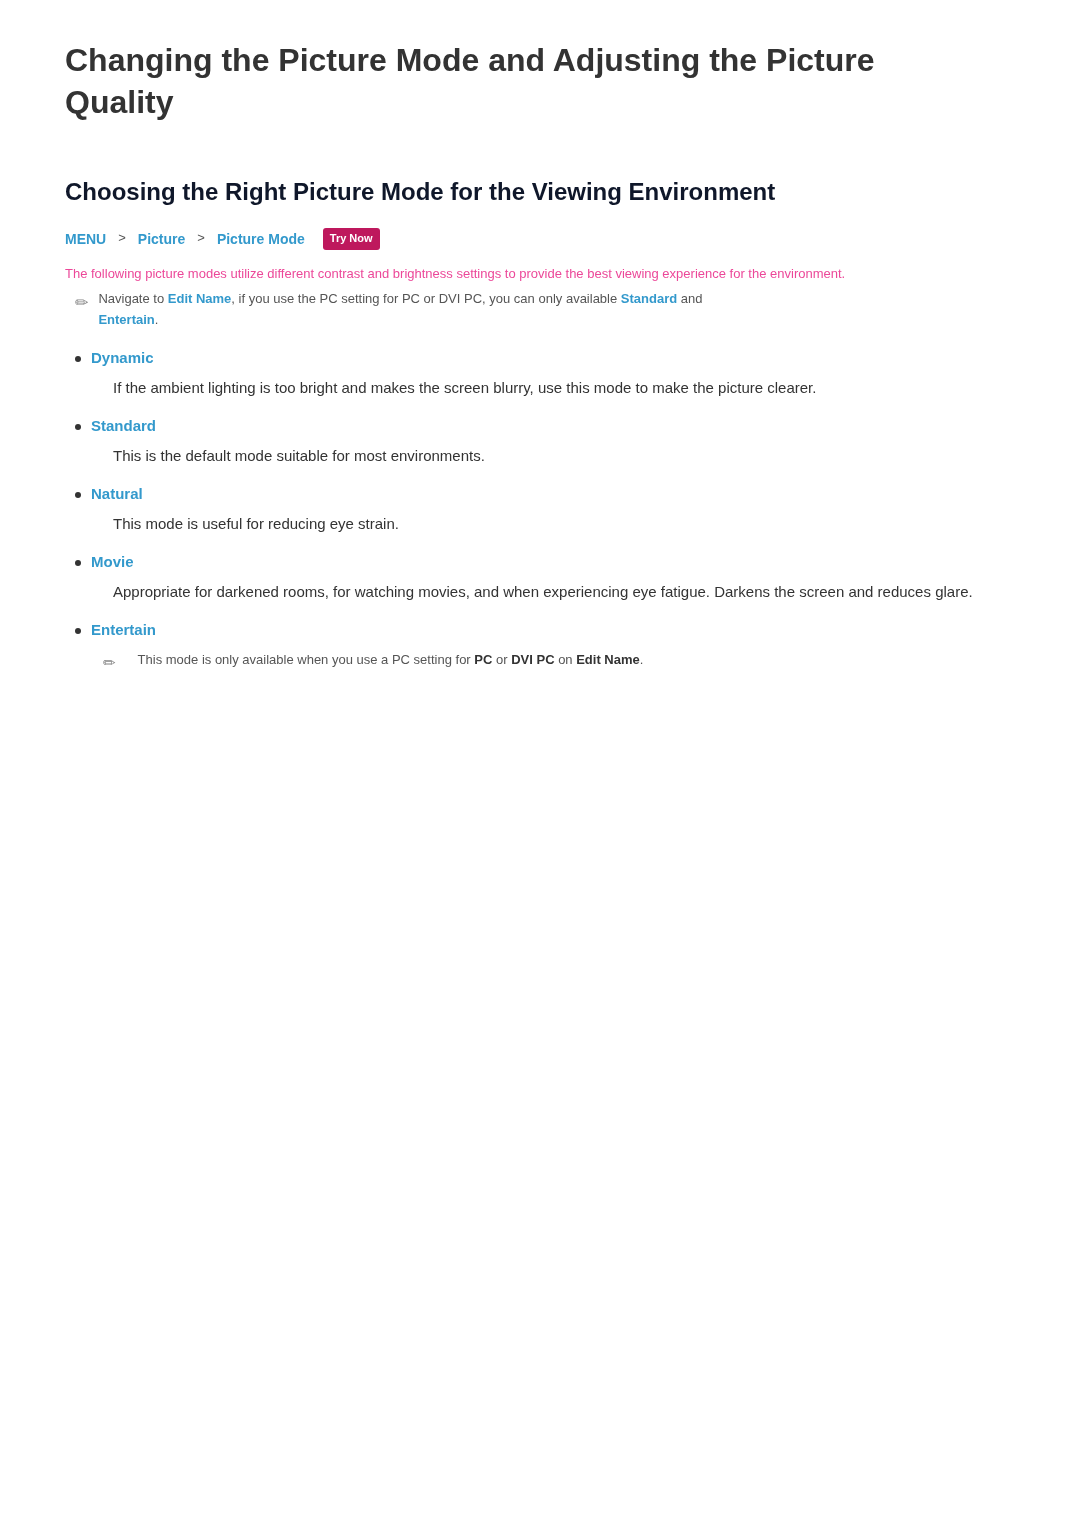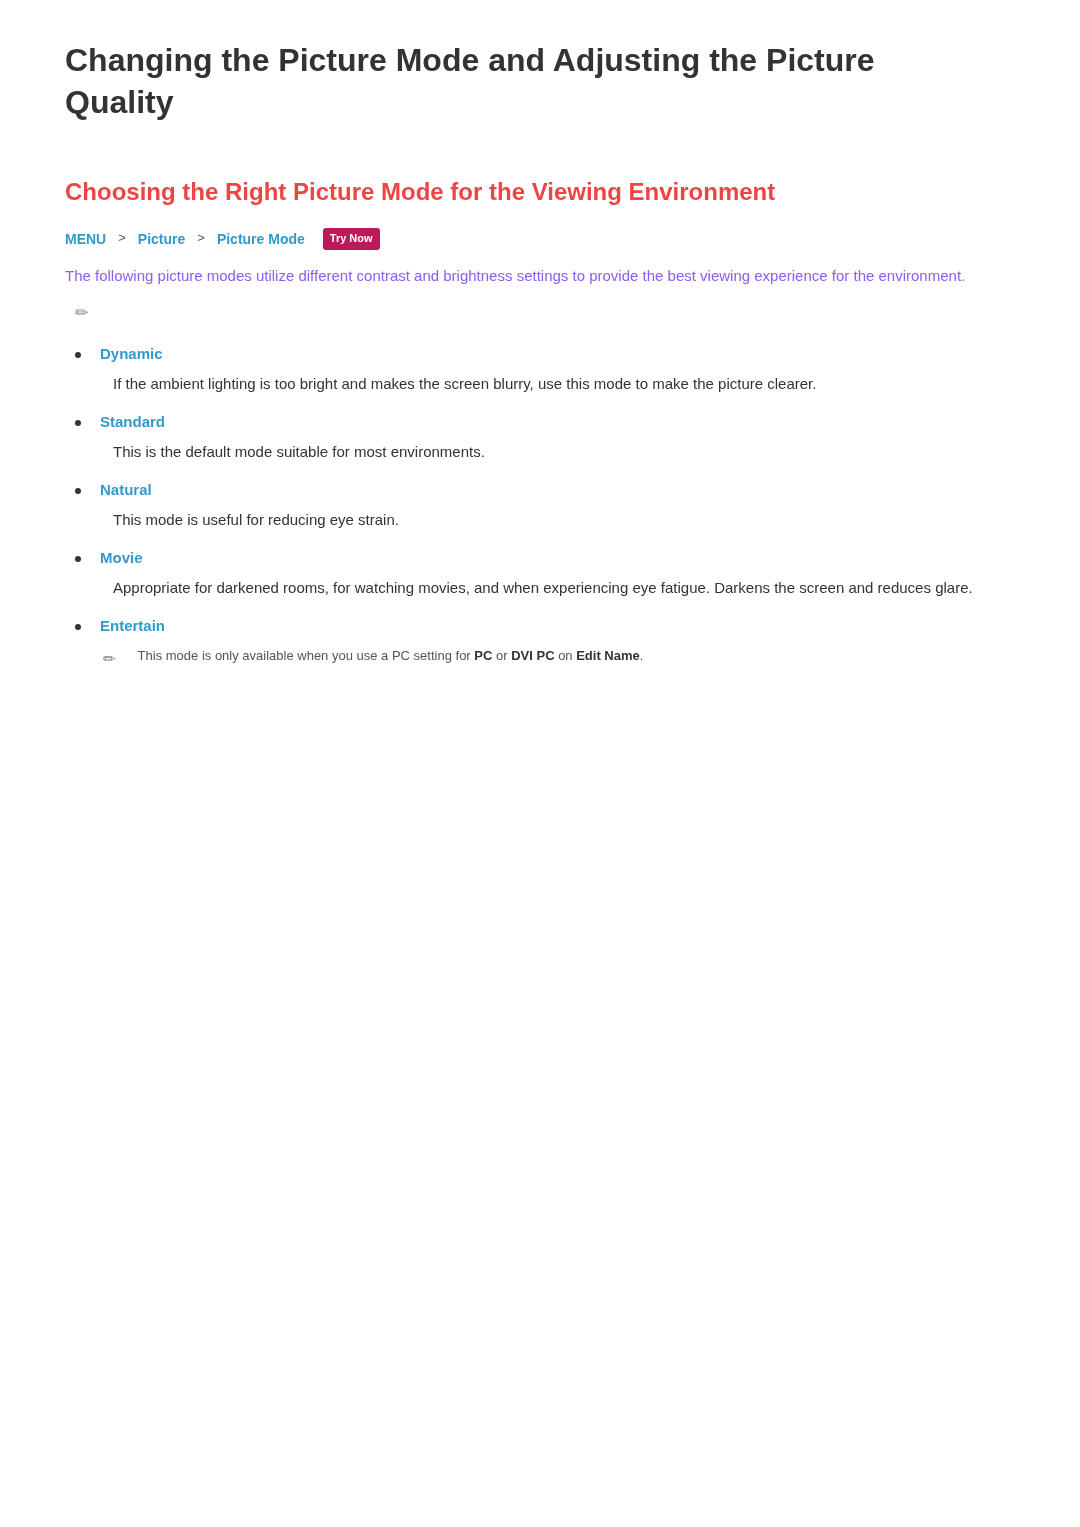--- a/index.html
+++ b/index.html
@@ -22,21 +22,21 @@
       font-size: 32px;
       font-weight: bold;
       color: #333333;
       margin-bottom: 50px;
       line-height: 1.3;
     }
 
     .section-title {
       font-size: 24px;
       font-weight: bold;
-      color: #ef4444;
+      color: #0f172a;
       margin-bottom: 16px;
     }
 
     .breadcrumb {
       display: flex;
       align-items: center;
       gap: 12px;
       margin-bottom: 14px;
       font-size: 14px;
     }
@@ -57,23 +57,23 @@
       color: #ffffff;
       font-size: 11px;
       font-weight: bold;
       padding: 2px 7px;
       border-radius: 3px;
       margin-left: 6px;
       vertical-align: middle;
     }
 
     .intro-text {
-      color: #8b5cf6;
-      margin-bottom: 11px;
-      font-size: 15px;
+      color: #ec4899;
+      margin-bottom: 4px;
+      font-size: 13px;
     }
 
     .note-item {
       display: flex;
       align-items: flex-start;
       gap: 10px;
       margin-bottom: 16px;
       margin-left: 10px;
     }
 
@@ -105,21 +105,21 @@
       margin-left: 10px;
     }
 
     .bullet-list > li {
       margin-bottom: 4px;
     }
 
     .bullet-list > li > .bullet-header {
       display: flex;
       align-items: center;
-      gap: 19px;
+      gap: 10px;
       margin-bottom: 6px;
     }
 
     .bullet-dot {
       width: 6px;
       height: 6px;
       background: #333333;
       border-radius: 50%;
       flex-shrink: 0;
       margin-top: 2px;
@@ -176,20 +176,24 @@
   <span class="breadcrumb-item">Picture</span>
   <span class="breadcrumb-separator">&gt;</span>
   <span class="breadcrumb-item">Picture Mode</span>
   <span class="try-now-badge">Try Now</span>
 </div>
 
 <p class="intro-text">The following picture modes utilize different contrast and brightness settings to provide the best viewing experience for the environment.</p>
 
 <div class="note-item">
   <span class="note-icon">✏</span>
+  <span class="note-text">
+    Navigate to <span class="link-text">Edit Name</span><span>, if you use the PC setting for PC or DVI PC, you can only available </span><span class="link-text">Standard</span><span> and</span><br>
+    <span class="link-text">Entertain</span><span>.</span>
+  </span>
 </div>
 
 <ul class="bullet-list">
 
   <li>
     <div class="bullet-header">
       <span class="bullet-dot"></span>
       <span class="bullet-label">Dynamic</span>
     </div>
     <p class="bullet-description">If the ambient lighting is too bright and makes the screen blurry, use this mode to make the picture clearer.</p>

